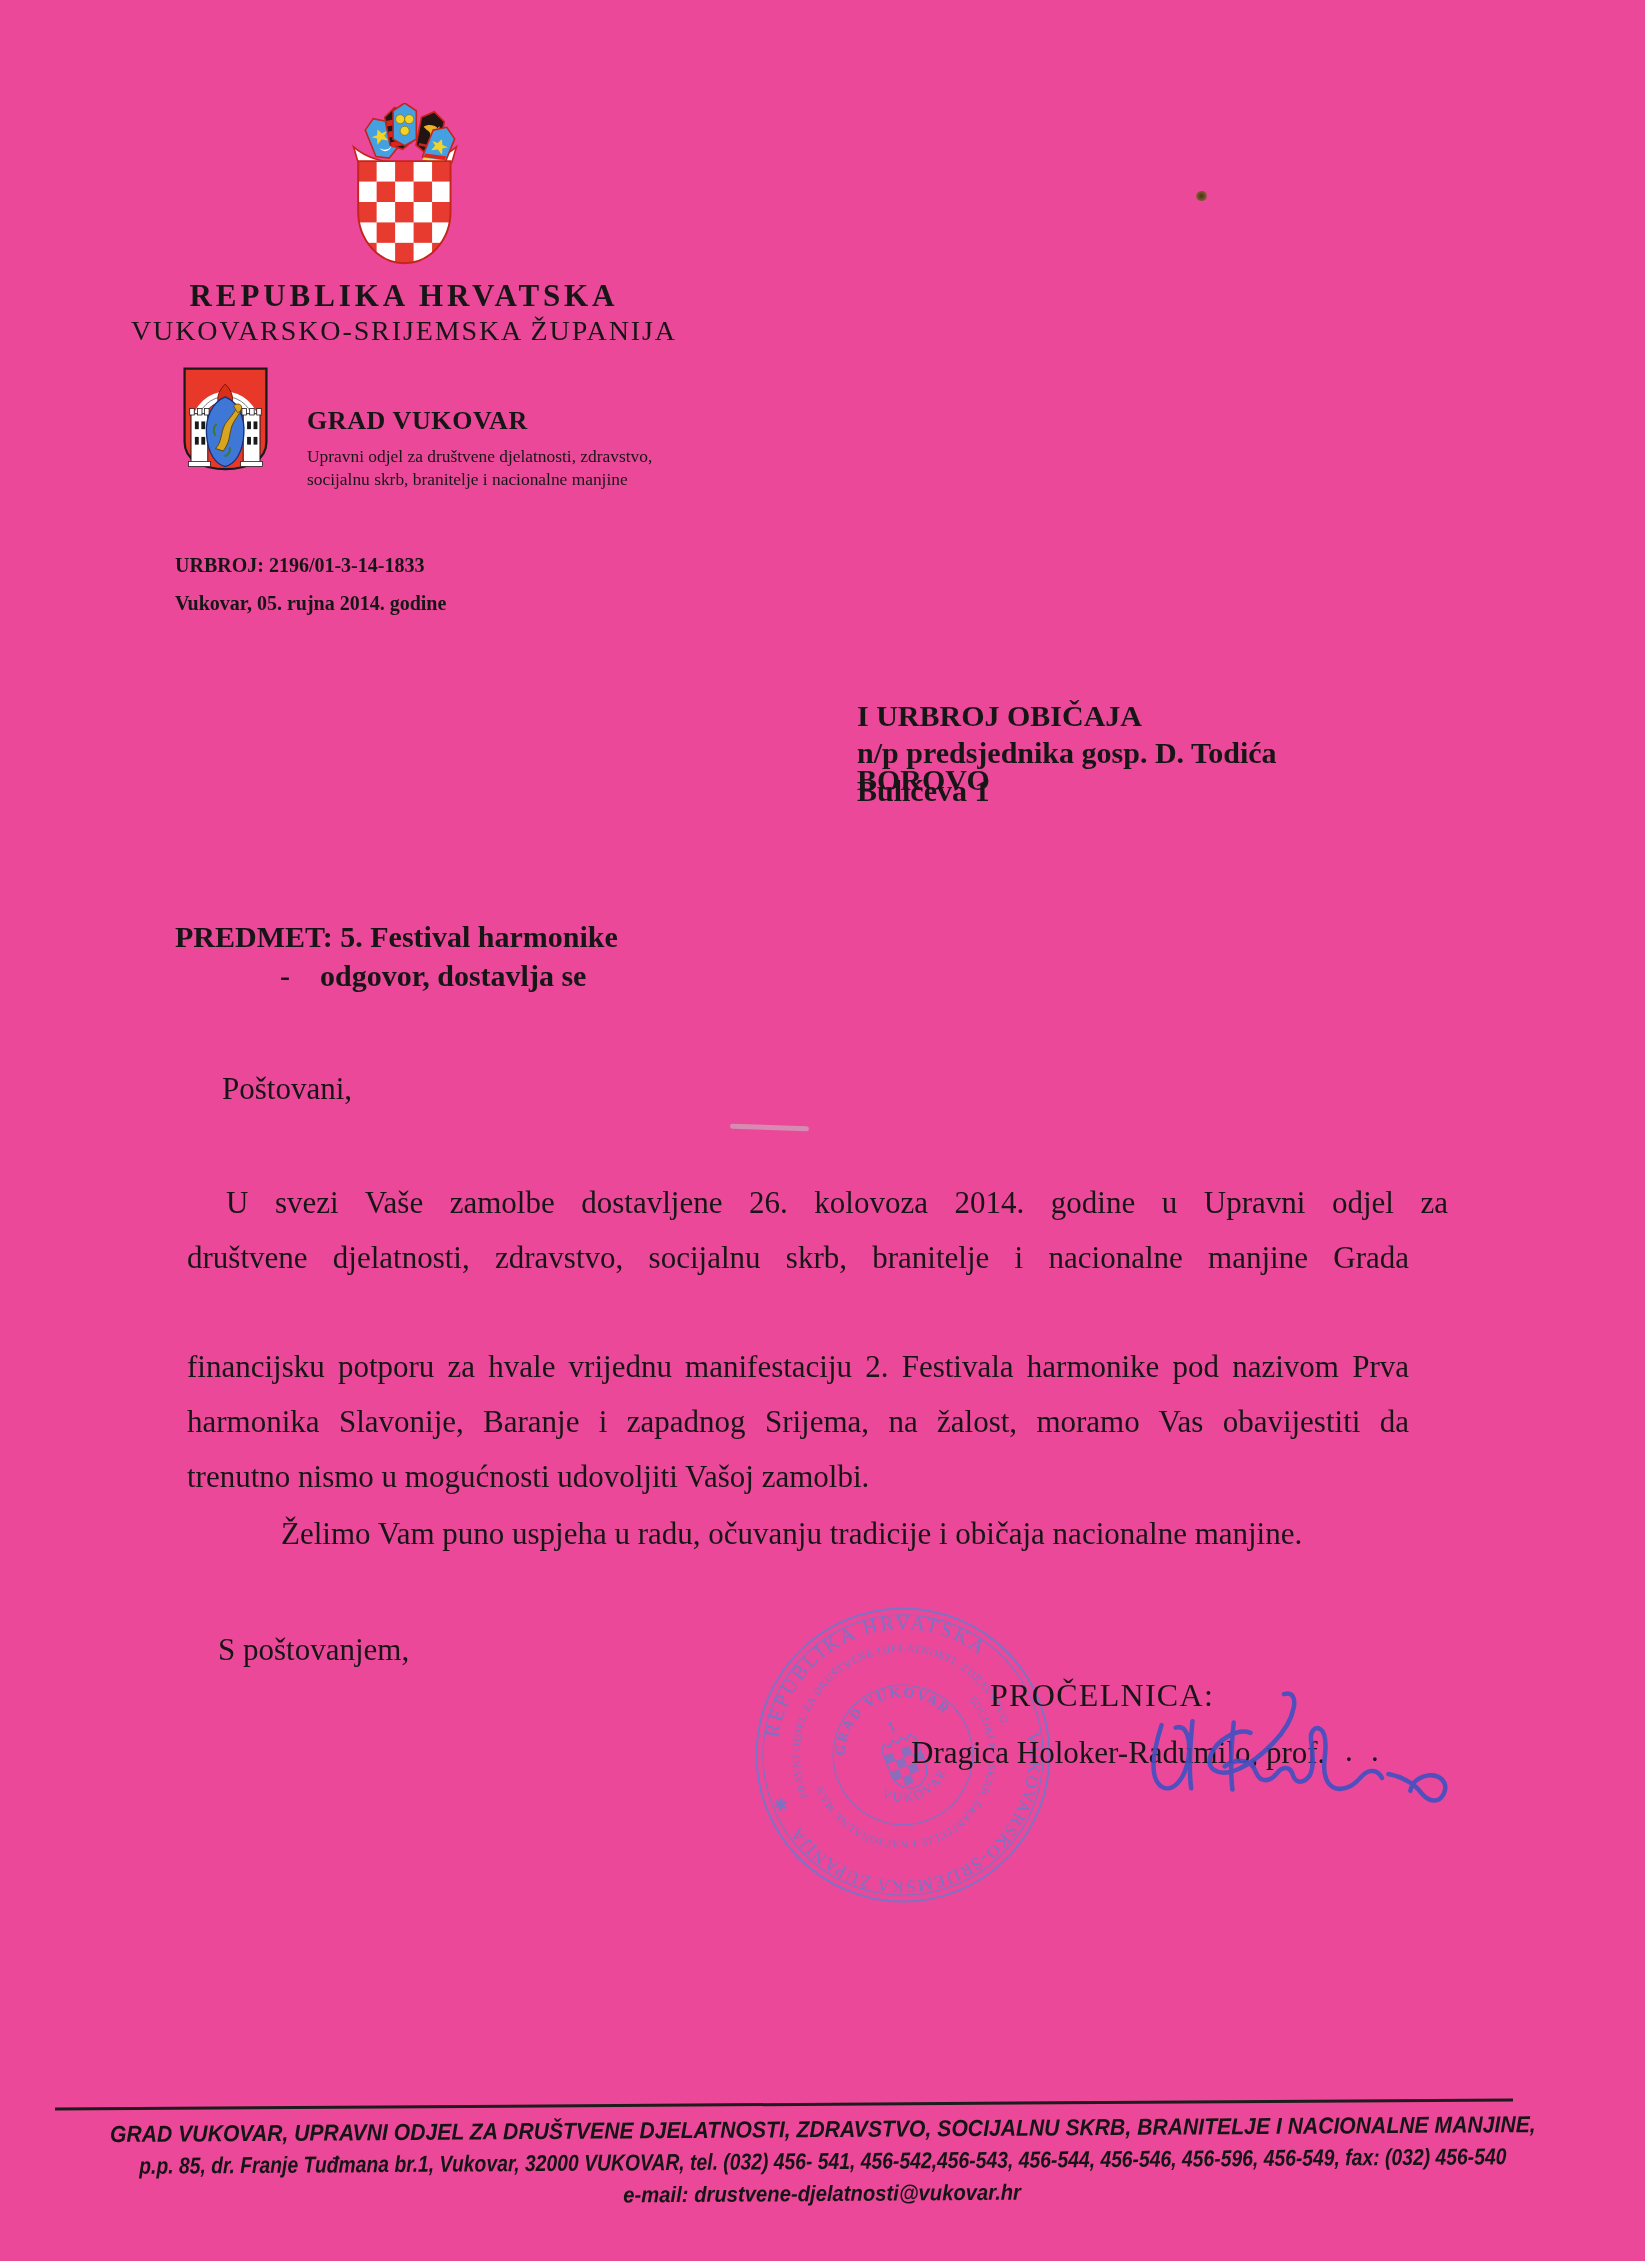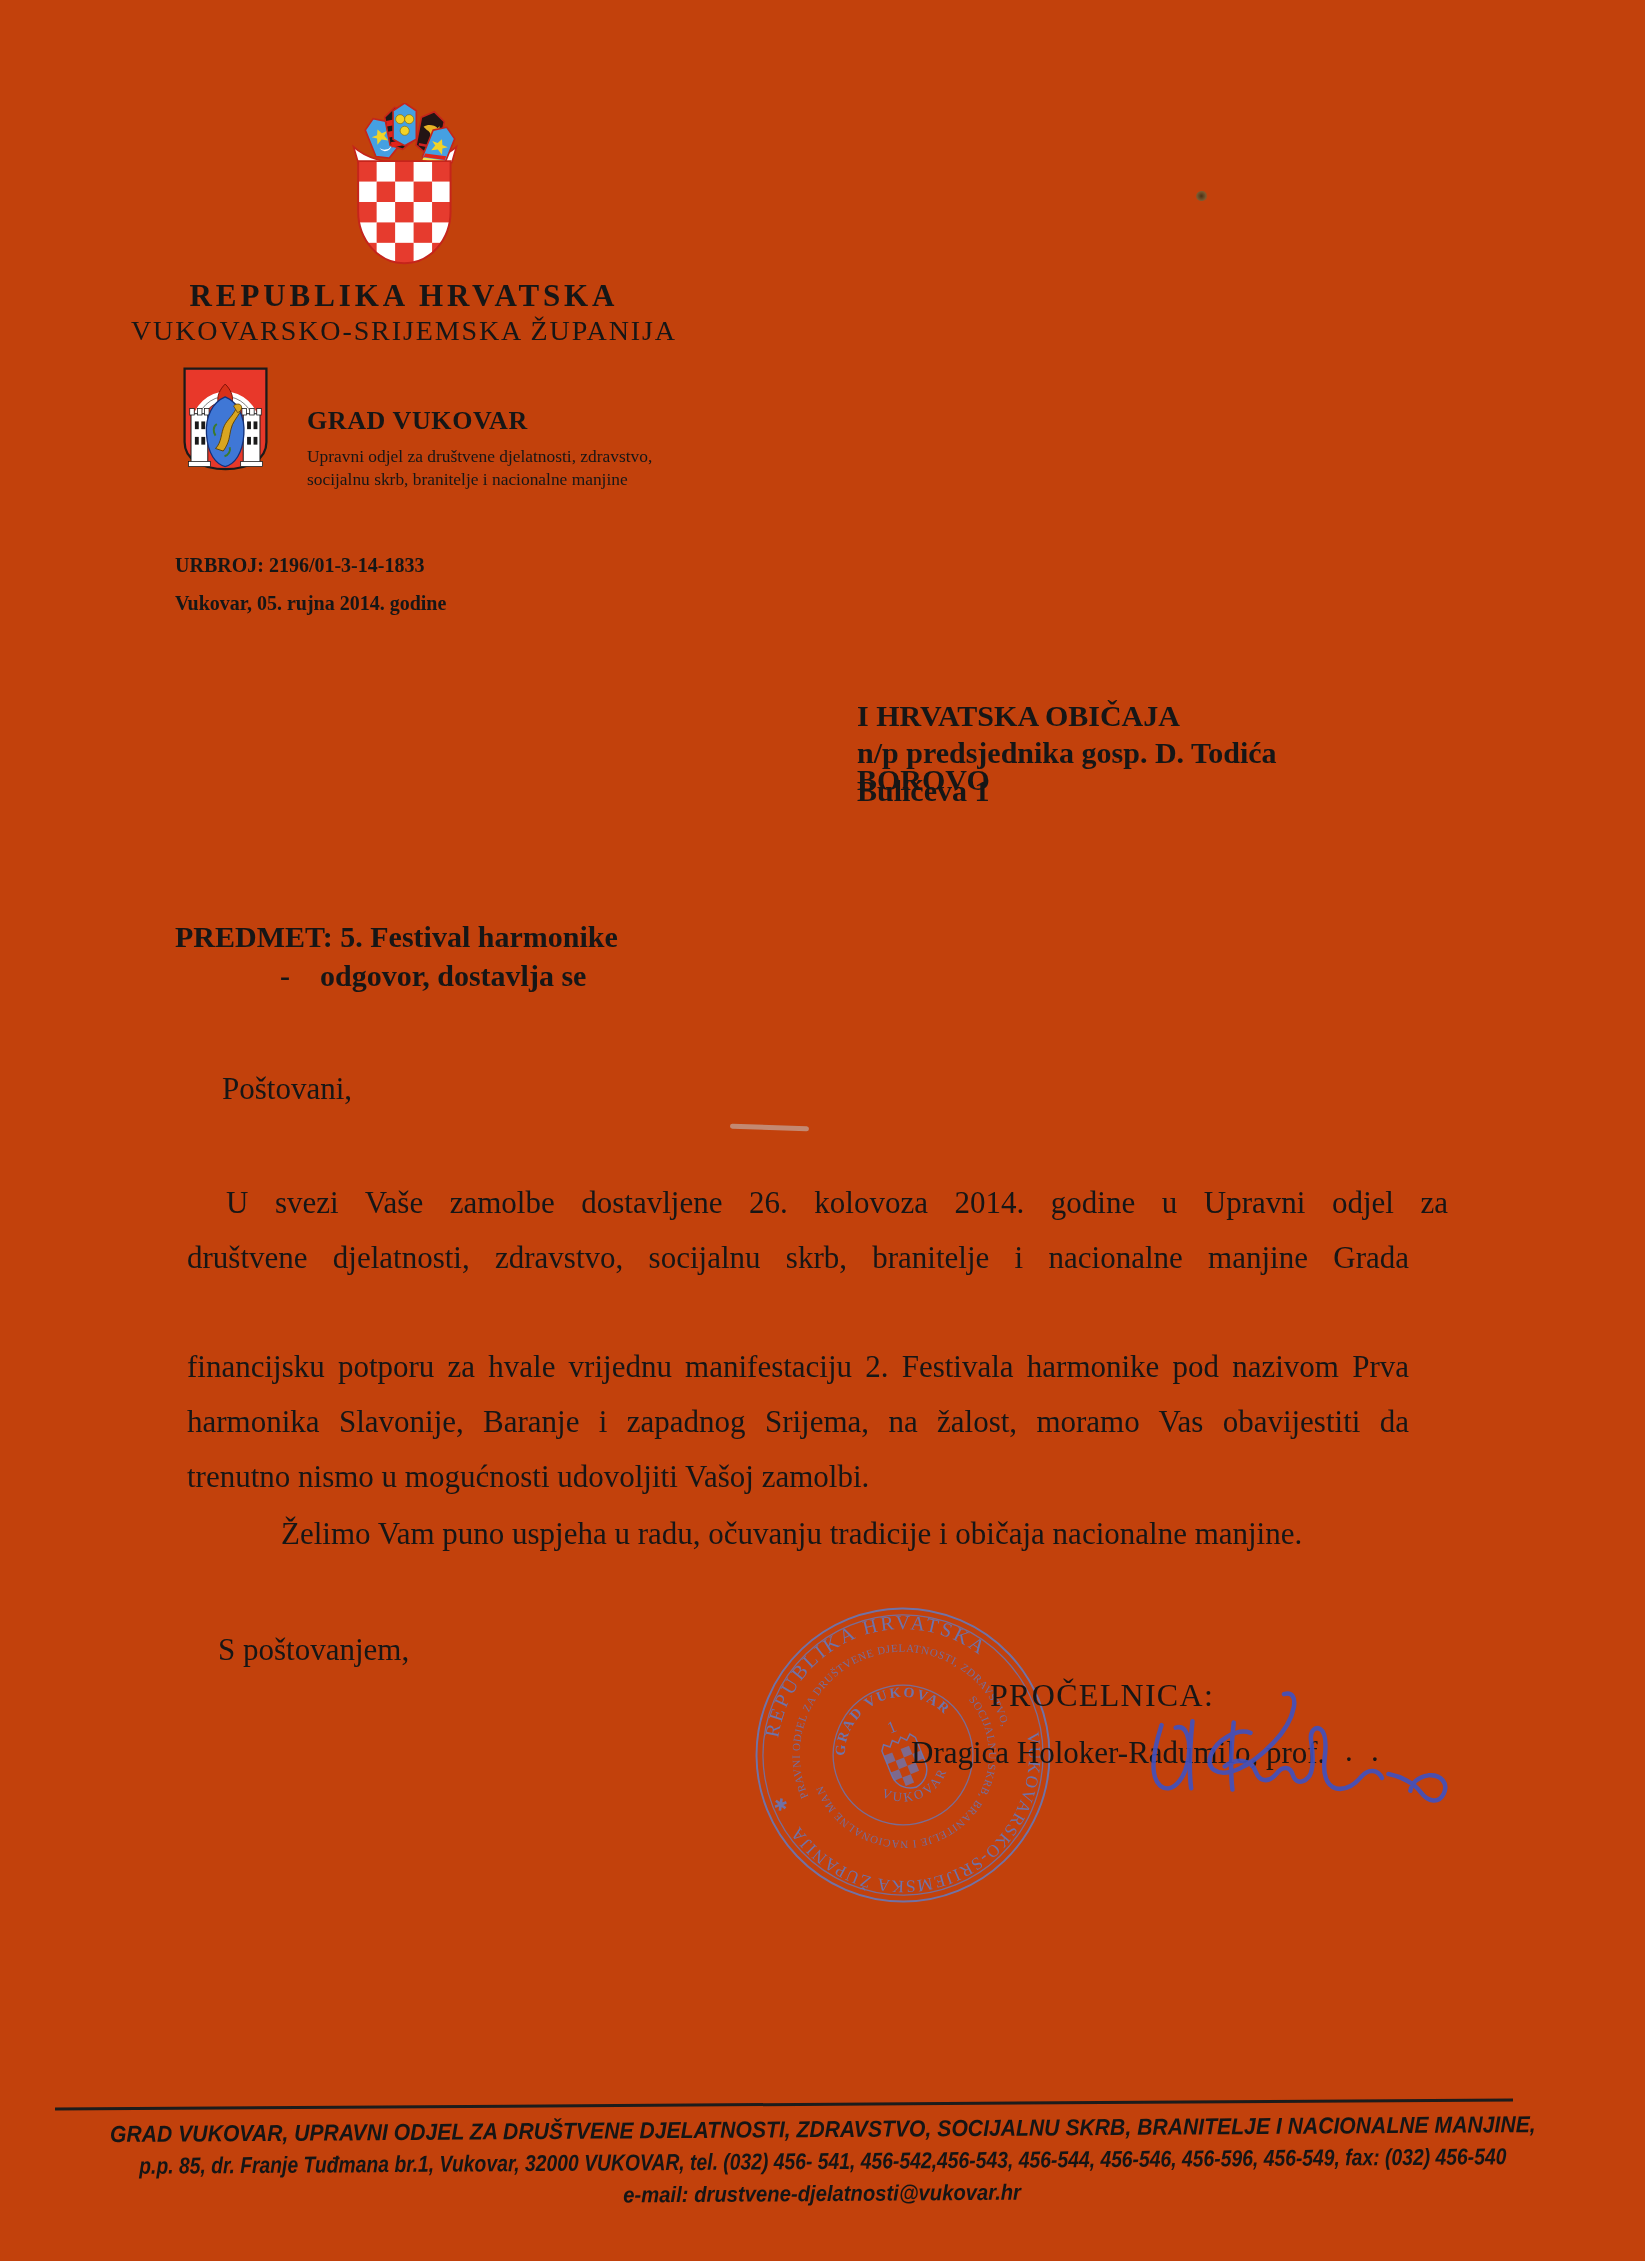--- a/index.html
+++ b/index.html
@@ -1,18 +1,18 @@
 <!DOCTYPE html>
 <html style="font-size:10.3px"><head>
 <meta charset="utf-8">
 <style>
   html,body{margin:0;padding:0;background:#888;}
   .page{
     position:relative; width:1645px; height:2261px; margin:0 auto;
-    background:#c2410c; overflow:hidden;
+    background:#ec4899; overflow:hidden;
     font-family:"Liberation Serif", serif; color:#161616;
   }
   .abs{position:absolute;}
   .ctr{text-align:center;}
   .pre{white-space:pre;}
   
   .republic{left:0;width:808px;top:278px;font-size:31px;font-weight:700;letter-spacing:3.9px;}
   .county{left:0;width:808px;top:315px;font-size:28px;letter-spacing:1.9px;}
   .city-title{left:307px;top:406px;font-size:26px;font-weight:700;letter-spacing:0.6px;}
   .dept{left:307px;font-size:17.4px;}
@@ -160,21 +160,21 @@
     <path d="M66,140 C72,138 76,132 74,126" fill="none" stroke="#3c7a2a" stroke-width="3"></path>
   </svg>
 
   <div class="abs city-title">GRAD VUKOVAR</div>
   <div class="abs dept" style="top:446px;">Upravni odjel za društvene djelatnosti, zdravstvo,</div>
   <div class="abs dept" style="top:469px;">socijalnu skrb, branitelje i nacionalne manjine</div>
 
   <div class="abs ref" style="top:554px;">URBROJ: 2196/01-3-14-1833</div>
   <div class="abs ref" style="top:592px;">Vukovar, 05. rujna 2014. godine</div>
 
-  <div class="abs rcp" style="top:699px;">I HRVATSKA OBIČAJA</div>
+  <div class="abs rcp" style="top:699px;">I URBROJ OBIČAJA</div>
   <div class="abs rcp" style="top:736px;">n/p predsjednika gosp. D. Todića</div>
   <div class="abs rcp" style="top:774px;">Bulićeva 1</div>
   <div class="abs rcp" style="top:763px;">BOROVO</div>
 
   <div class="abs subj" style="top:920px;">PREDMET: 5. Festival harmonike</div>
   <div class="abs subj2 pre" style="top:959px;">-    odgovor, dostavlja se</div>
 
   <div class="abs salut">Poštovani,</div>
   <div class="abs smudge"></div>
 

